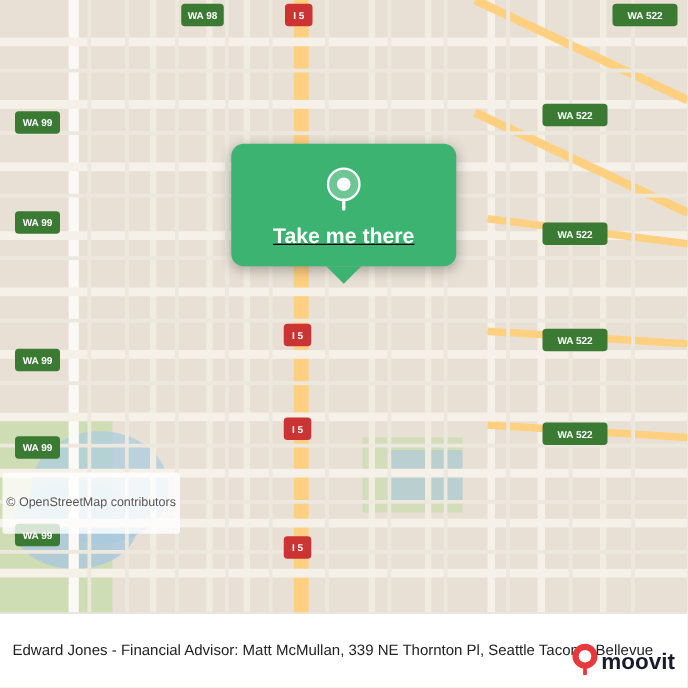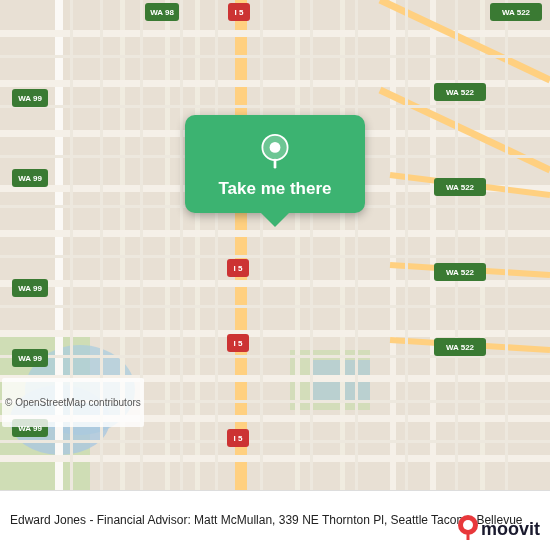--- a/index.html
+++ b/index.html
@@ -67,20 +67,21 @@
       background: #3cb371;
       border-radius: 10px;
       padding: 18px 28px 14px;
       display: flex;
       flex-direction: column;
       align-items: center;
       gap: 10px;
       min-width: 180px;
       cursor: pointer;
       box-shadow: 0 3px 10px rgba(0,0,0,0.3);
+      text-decoration: underline;
     }
 
     .pin-icon {
       width: 36px;
       height: 36px;
     }
 
     #cta-label {
       color: #ffffff;
       font-size: 17px;

